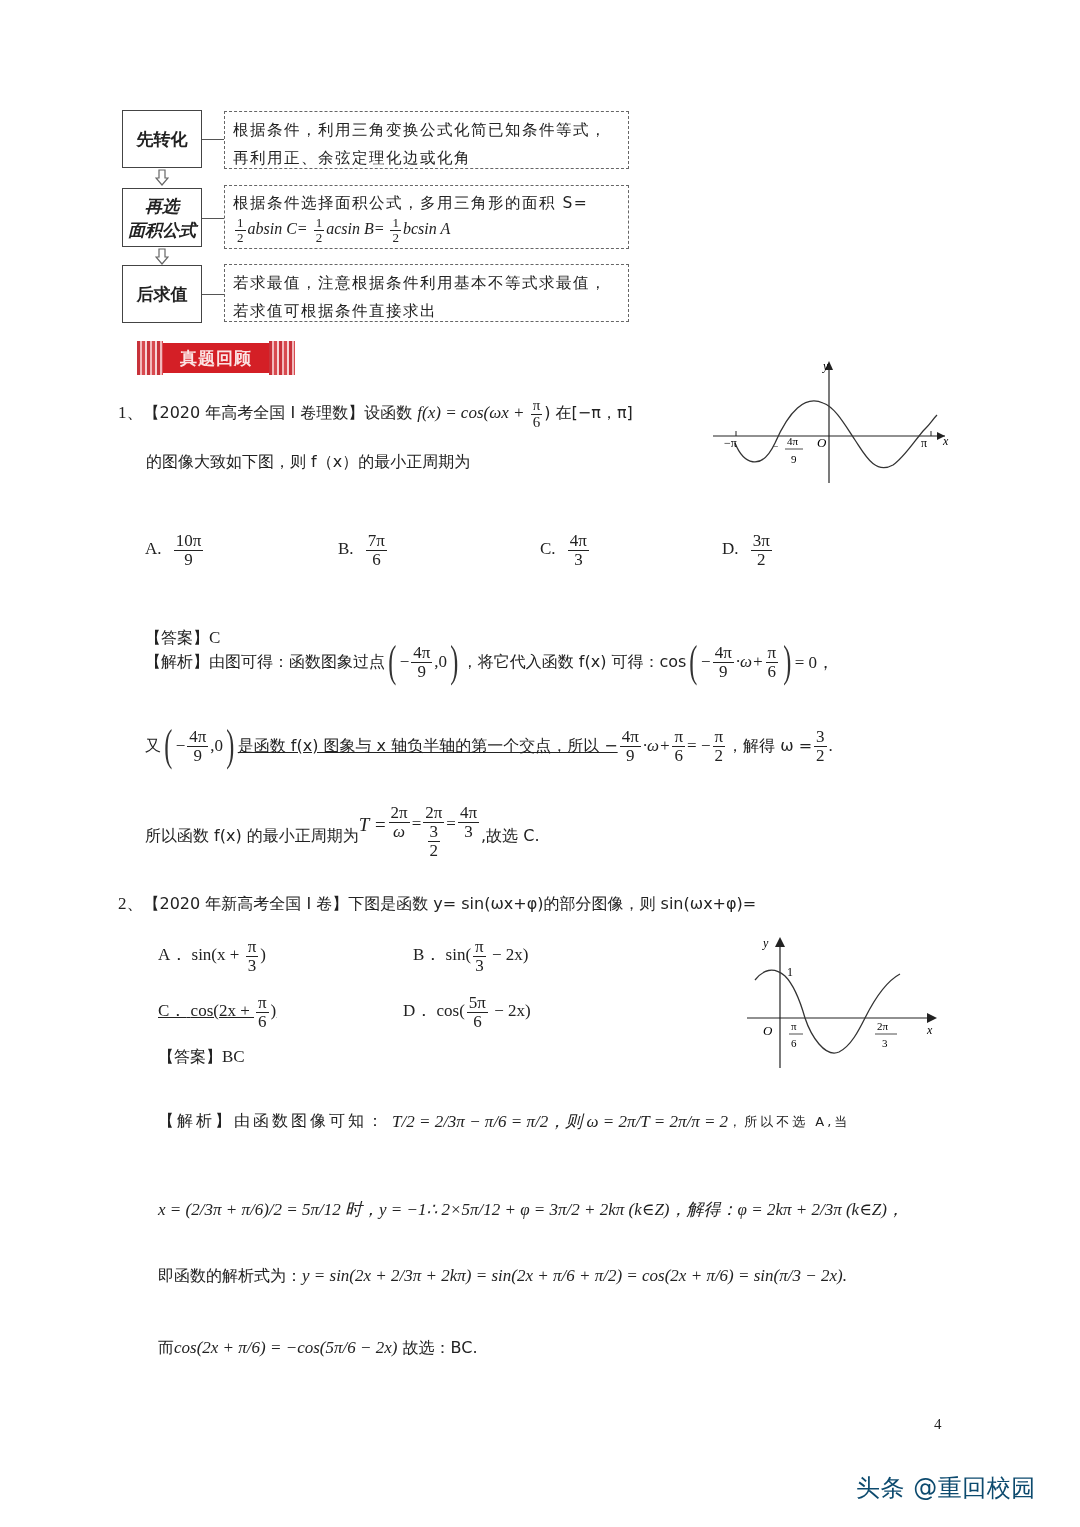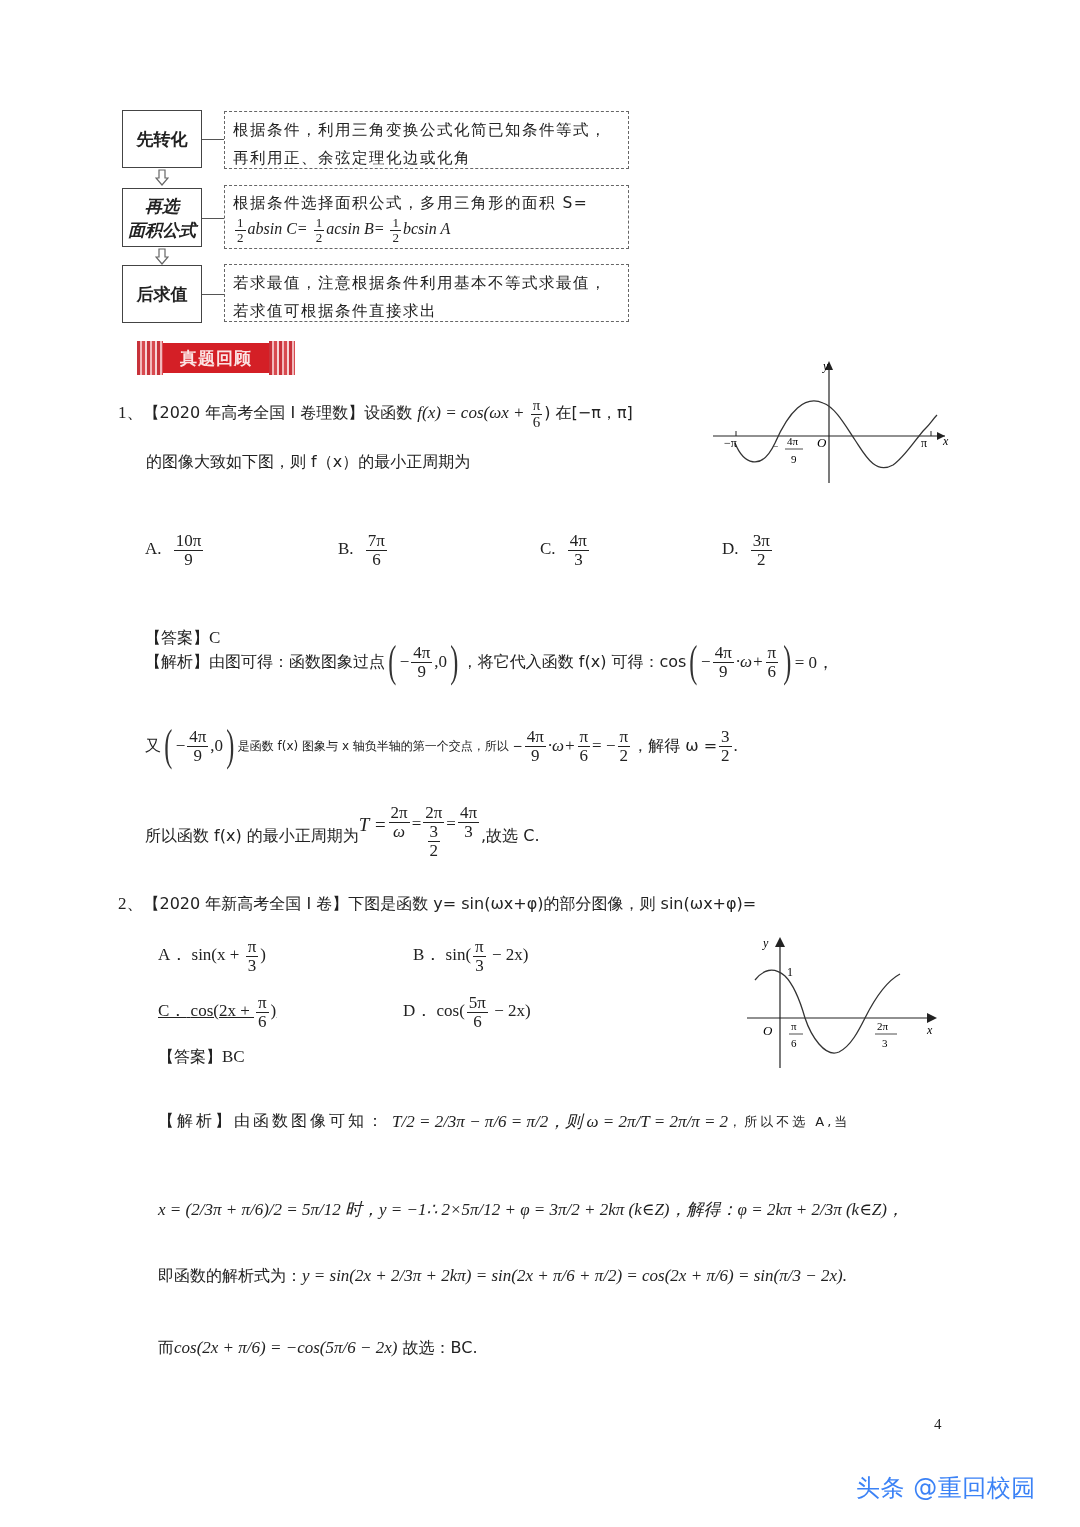--- a/index.html
+++ b/index.html
@@ -28,21 +28,21 @@
     display: flex; align-items: center; justify-content: center; letter-spacing: 1px; }
 
   
   .line { position: absolute; font-size: 17px; color: #222; white-space: nowrap; }
   .frac { display: inline-flex; flex-direction: column; align-items: center; vertical-align: middle; line-height: 1.05; margin: 0 2px; }
   .frac .num { border-bottom: 1px solid #222; padding: 0 2px; }
   .frac .den { padding: 0 2px; }
   .paren-big { display: inline-block; font-size: 44px; font-weight: 100; vertical-align: middle; transform: scaleX(0.55); line-height: 1; color: #333; }
   .opt-label { position: absolute; font-size: 17px; }
   .footer-page { position: absolute; left: 934px; top: 1416px; font-size: 15px; }
-  .watermark { position: absolute; left: 856px; top: 1472px; font-family: "DejaVu Sans", sans-serif; font-size: 24px; color: #3b82f6; letter-spacing: 0.5px; }
+  .watermark { position: absolute; left: 856px; top: 1472px; font-family: "DejaVu Sans", sans-serif; font-size: 24px; color: #0c4a6e; letter-spacing: 0.5px; }
   svg text { font-family: "Liberation Serif", "DejaVu Serif", serif; }
 </style>
 </head>
 <body>
 
 <div>
 
   <div class="step-box" style="top:110px;height:58px;">
     <span>先转化</span>
   </div>
@@ -187,21 +187,21 @@
 <div class="line" style="left:145px;top:724px;display:flex;align-items:center;">
   <span class="cjk" style="font-size:16px;">又</span>
   <span class="paren-big">(</span>
     <span>−</span>
     <span class="frac">
       <span class="num">4π</span>
       <span class="den">9</span>
     </span>
     <span>,0</span>
     <span class="paren-big">)</span>
-  <span class="cjk" style="font-size:12px;">是函数 f(x) 图象与 x 轴负半轴的第一个交点，所以 −</span>
+  <span class="cjk" style="font-size:16px;text-decoration:underline;">是函数 f(x) 图象与 x 轴负半轴的第一个交点，所以 −</span>
   <span class="frac">
       <span class="num">4π</span>
       <span class="den">9</span>
     </span>
     <span class="it">·ω+</span>
     <span class="frac">
       <span class="num">π</span>
       <span class="den">6</span>
     </span>
     <span>= −</span>

